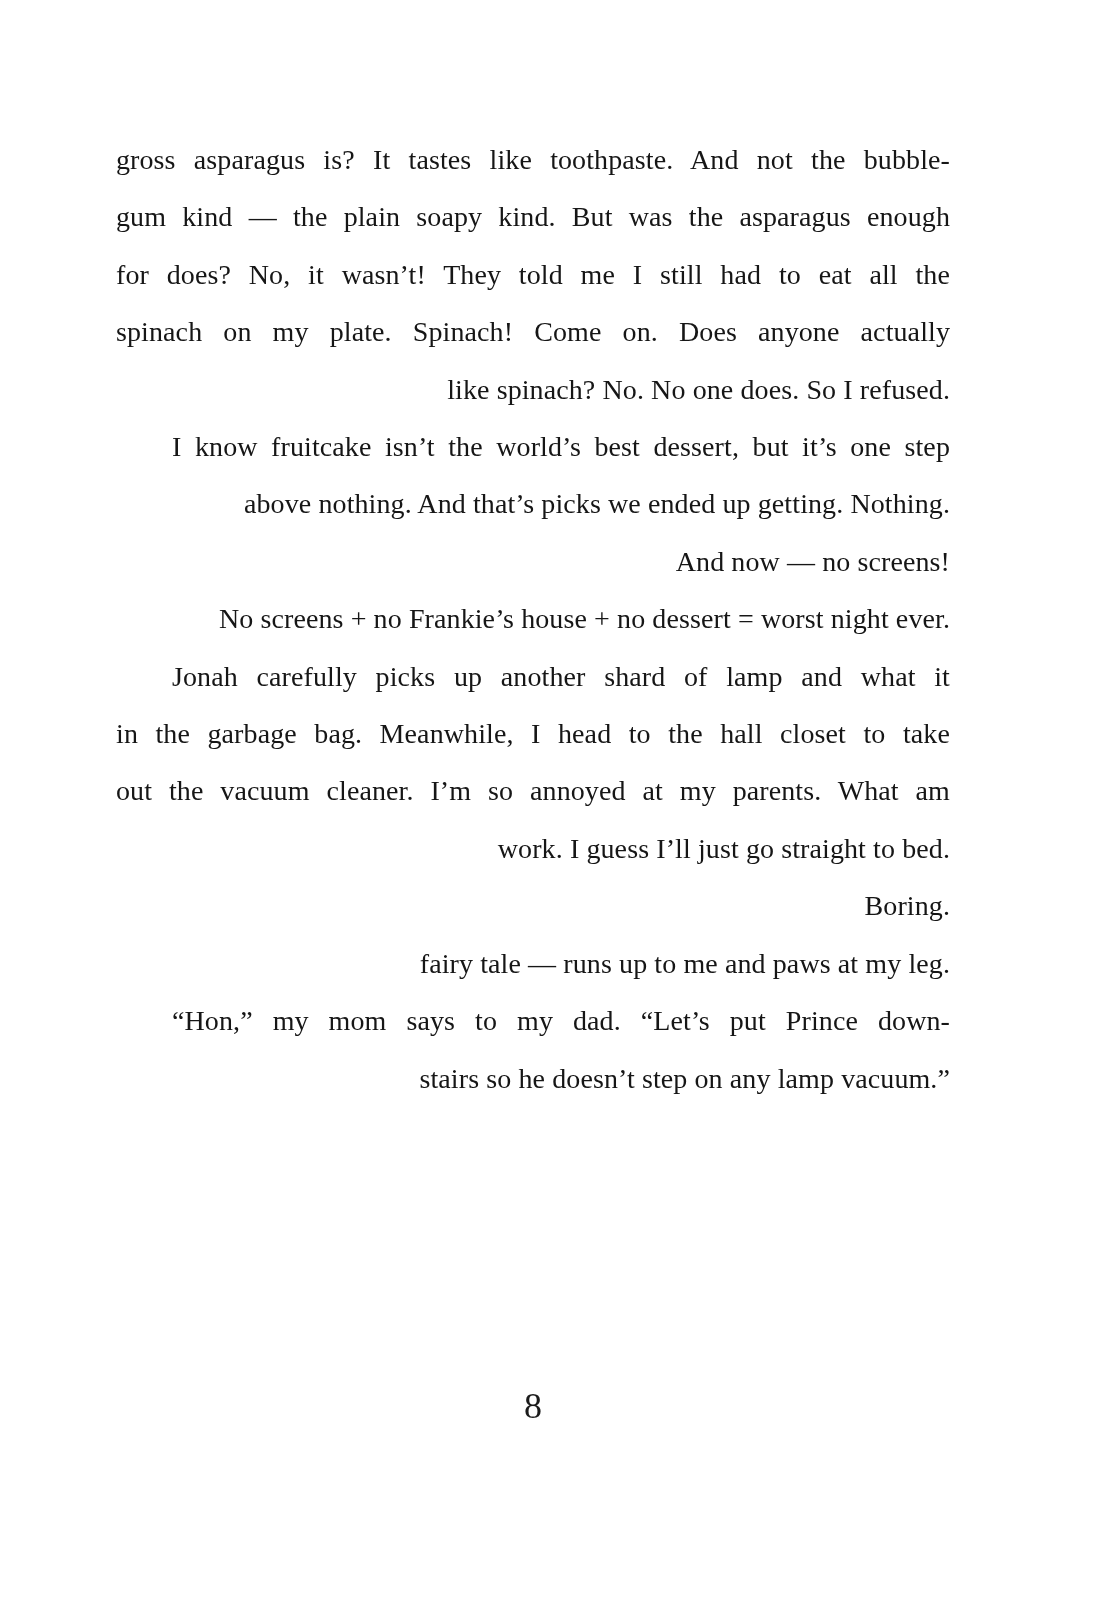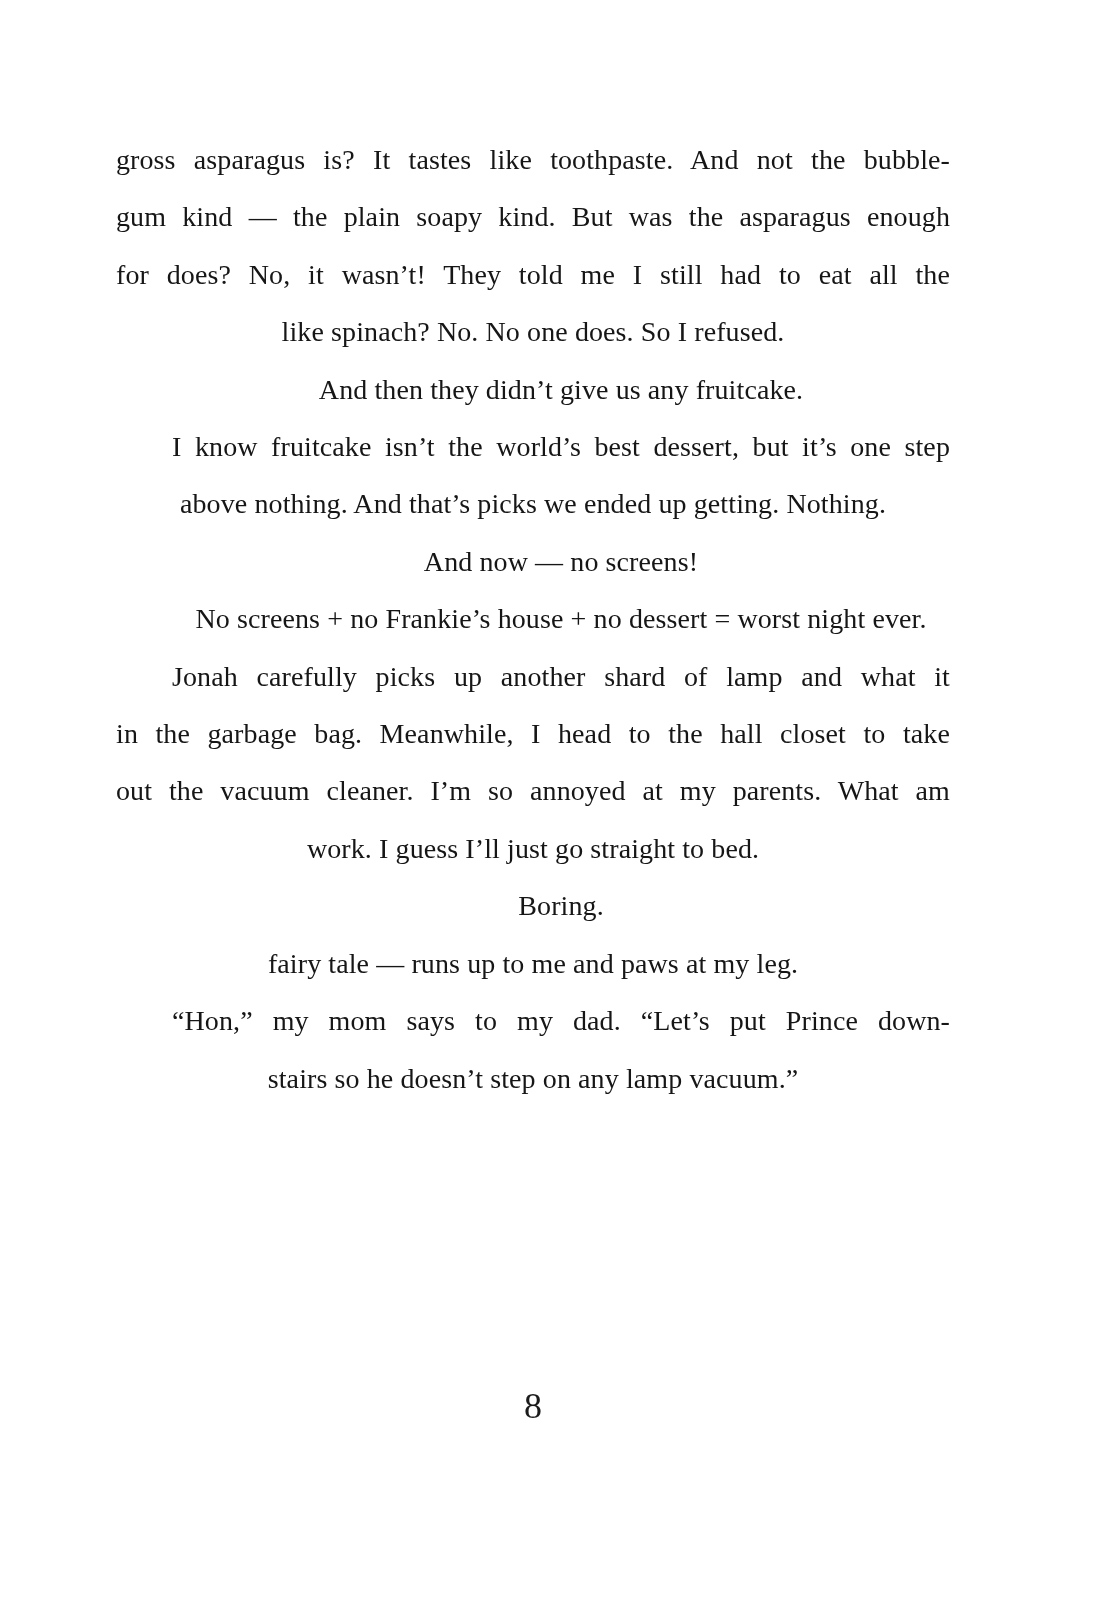--- a/index.html
+++ b/index.html
@@ -19,21 +19,21 @@
   .text-block {
     position: absolute;
     left: 116px;
     top: 131px;
     width: 834px;
     font-size: 28px;
     line-height: 57.4px;
     letter-spacing: 0.1px;
   }
   .line {
-    text-align: center;
+    text-align: right;
     white-space: normal;
   }
   .line.j {
     text-align: justify;
     text-align-last: justify;
   }
   .line.indent {
     text-indent: 56px;
   }
   .folio {
@@ -48,22 +48,22 @@
   }
 </style>
 </head>
 <body>
 
 <div class="page">
   <div class="text-block" id="text-block">
       <div class="line j">gross asparagus is? It tastes like toothpaste. And not the bubble-</div>
       <div class="line j">gum kind — the plain soapy kind. But was the asparagus enough</div>
       <div class="line j">for does? No, it wasn’t! They told me I still had to eat all the</div>
+      <div class="line j">spinach on my plate. Spinach! Come on. Does anyone actually</div>
       <div class="line">like spinach? No. No one does. So I refused.</div>
-      <div class="line indent">And then they didn’t give us any fruitcake.</div>
       <div class="line j indent">I know fruitcake isn’t the world’s best dessert, but it’s one step</div>
       <div class="line">above nothing. And that’s picks we ended up getting. Nothing.</div>
       <div class="line indent">And now — no screens!</div>
       <div class="line indent">No screens + no Frankie’s house + no dessert = worst night ever.</div>
       <div class="line j indent">Jonah carefully picks up another shard of lamp and what it</div>
       <div class="line j">in the garbage bag. Meanwhile, I head to the hall closet to take</div>
       <div class="line j">out the vacuum cleaner. I’m so annoyed at my parents. What am</div>
       <div class="line">work. I guess I’ll just go straight to bed.</div>
       <div class="line indent">Boring.</div>
       <div class="line">fairy tale — runs up to me and paws at my leg.</div>

